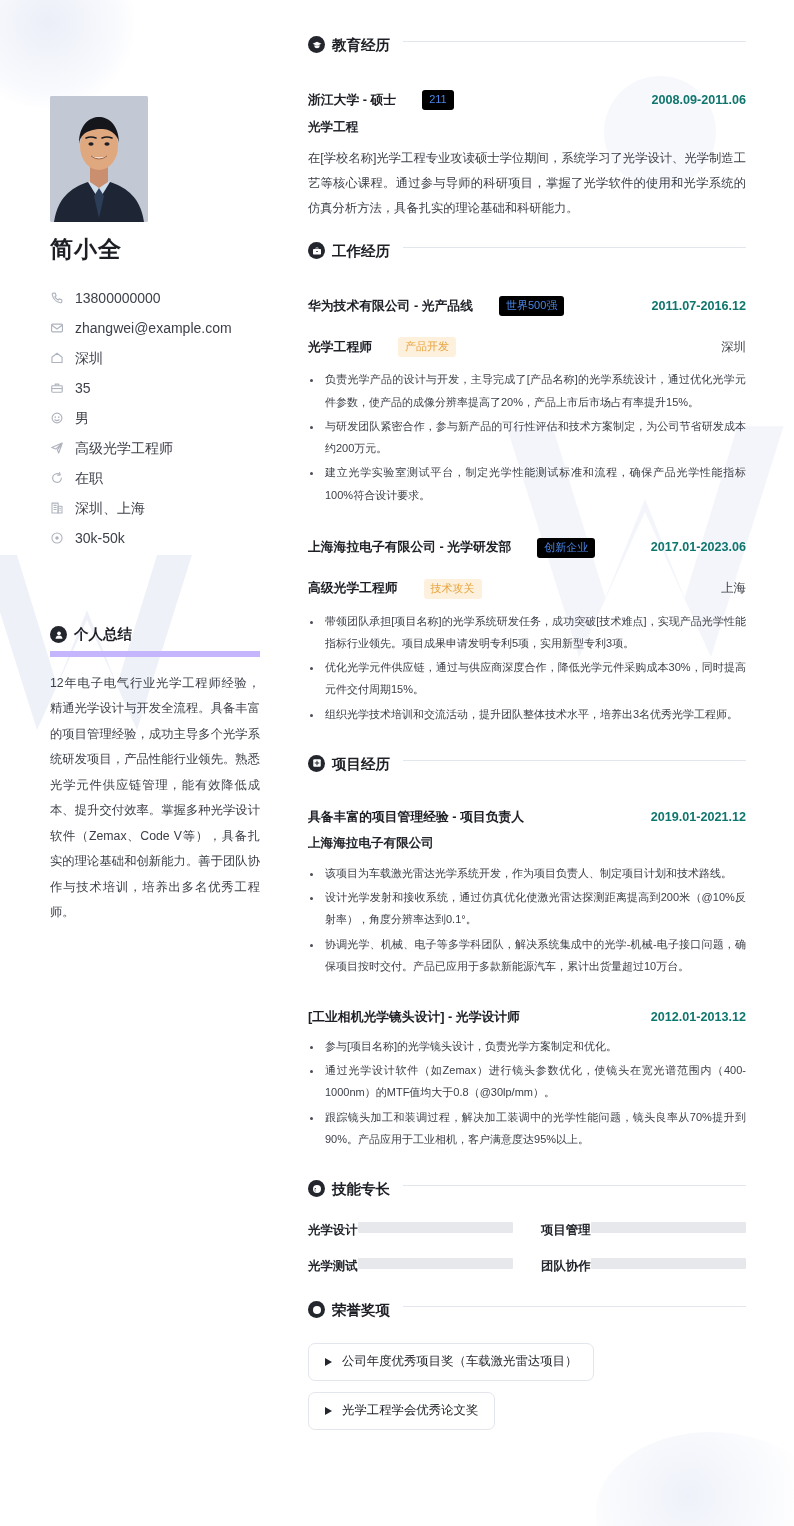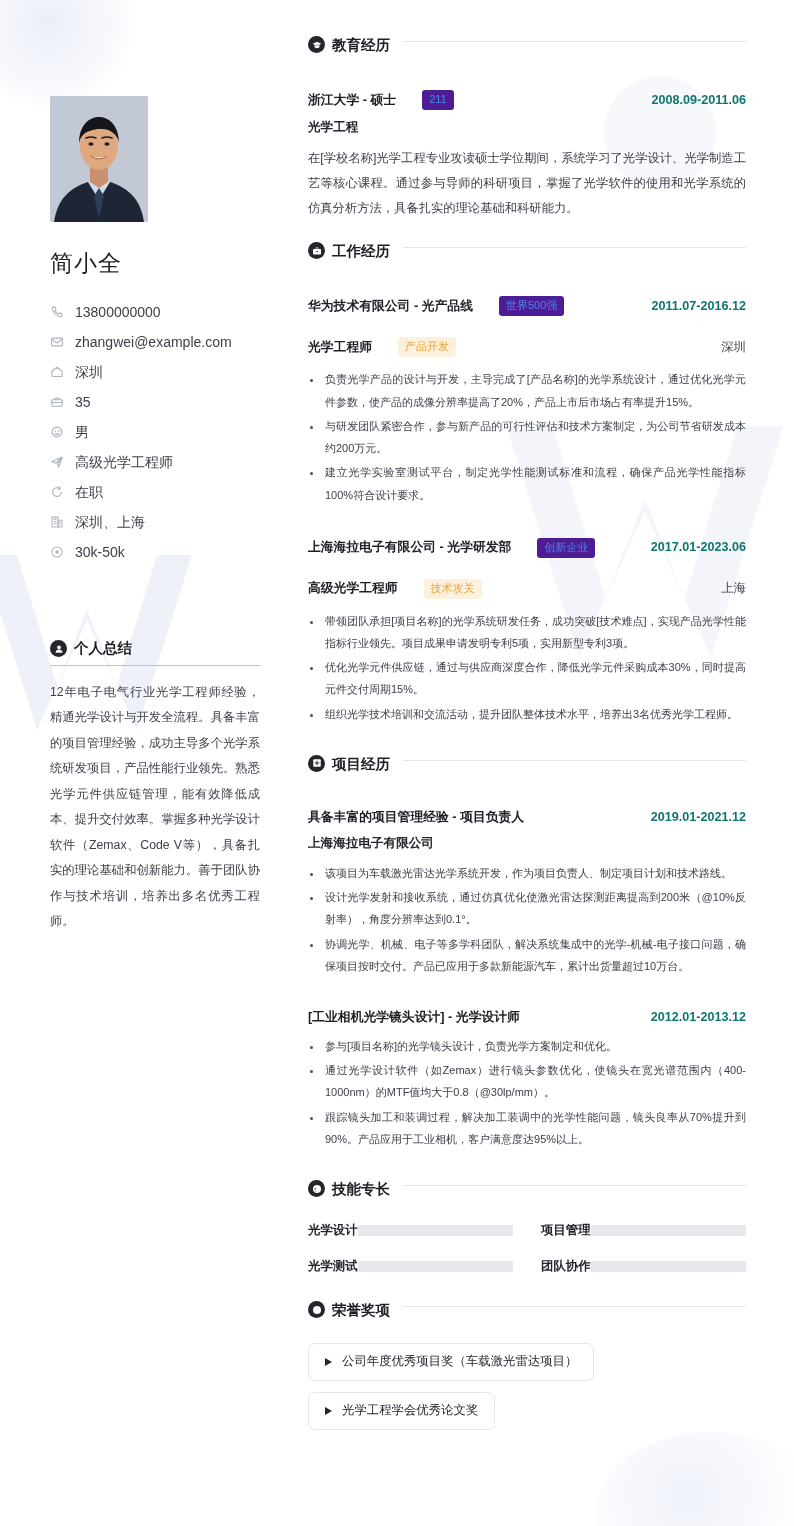--- a/index.html
+++ b/index.html
@@ -57,23 +57,23 @@
   .photo {
     width: 98px; height: 126px;
     background: #c5cbd6;
     border-radius: 2px;
     overflow: hidden;
     position: relative;
   }
   .photo svg { display: block; width: 100%; height: 100%; }
 
   .person-name {
-    margin-top: 26px;
+    margin-top: 12px;
     font-size: 23px;
-    font-weight: normal;
+    font-weight: bold;
     letter-spacing: 1px;
     color: #1d1f25;
   }
 
   .contact-list { margin-top: 18px; }
   .contact-row {
     display: flex;
     align-items: center;
     gap: 11px;
     height: 30px;
@@ -86,21 +86,21 @@
     display: flex; align-items: center; justify-content: center;
     color: #aeb3bd;
   }
   .contact-row .ico svg { width: 14px; height: 14px; display: block; }
   .contact-row .txt { line-height: 1; }
 
   .side-section { margin-top: 72px; }
   .side-head {
     display: flex; align-items: center; gap: 7px;
     padding-bottom: 7px;
-    border-bottom: 1px solid #c4b5fd;
+    border-bottom: 6px solid #c4b5fd;
   }
   .side-head .badge-ico {
     width: 17px; height: 17px; flex: 0 0 17px;
     border-radius: 50%;
     background: #23262c;
     display: flex; align-items: center; justify-content: center;
   }
   .side-head .badge-ico svg { width: 10px; height: 10px; display:block; fill:#fff; }
   .side-head .t { font-size: 14.5px; font-weight: bold; color: #1d1f25; }
 
@@ -165,21 +165,21 @@
 
   .tag {
     display: inline-block;
     font-size: 11px;
     line-height: 1;
     padding: 4px 7px 5px;
     border-radius: 3px;
     white-space: nowrap;
     font-weight: normal;
   }
-  .tag-blue { background: #4c1d95; color: #4a86e8; }
+  .tag-blue { background: #000000; color: #4a86e8; }
   .tag-amber { background: #fdf1de; color: #e8a33d; }
 
   .subline { font-size: 12.6px; color: #23262c; font-weight: bold; margin-bottom: 10px; }
 
   .bullets { list-style: none; }
   .bullets li {
     position: relative;
     padding-left: 17px;
     font-size: 11px;
     line-height: 2.02;
@@ -198,21 +198,21 @@
 
   
   .skills-grid {
     display: grid;
     grid-template-columns: 1fr 1fr;
     column-gap: 28px;
     row-gap: 19px;
     margin-top: 2px;
     margin-bottom: 26px;
   }
-  .skill { display: flex; align-items: center; }
+  .skill { display: flex; align-items: flex-start; }
   .skill .sname {
     font-size: 12.4px; font-weight: bold; color: #23262c;
     white-space: nowrap; flex: 0 0 auto;
   }
   .skill .track {
     flex: 1 1 auto;
     height: 11px;
     background: #e6e8ec;
     border-radius: 1px;
     overflow: hidden;

